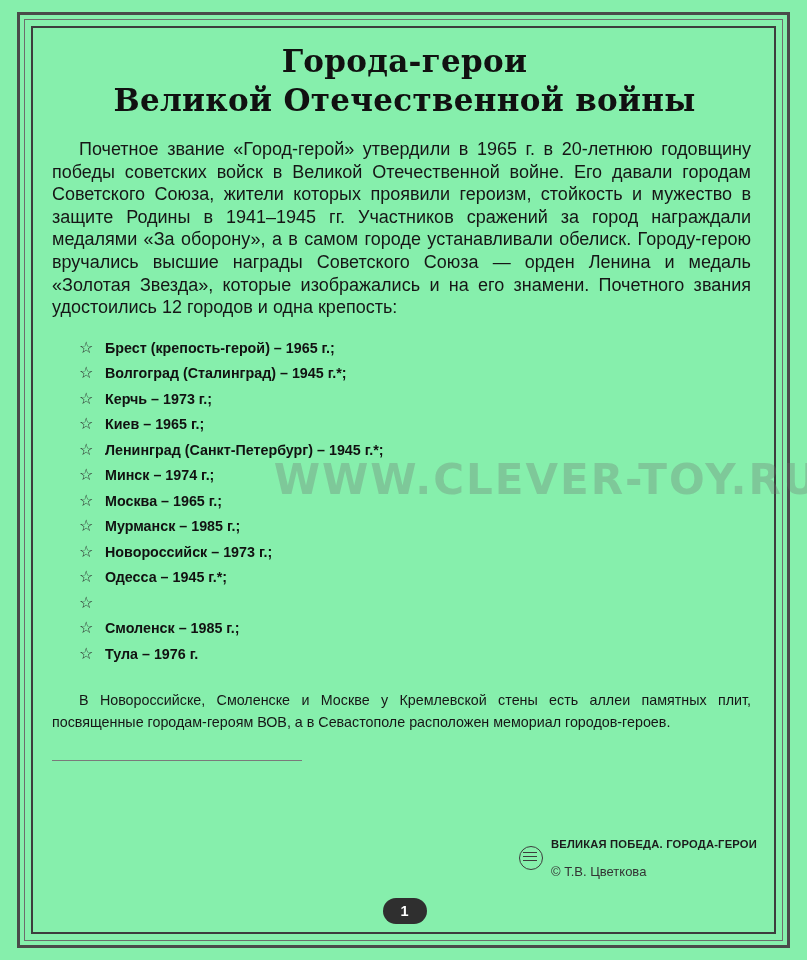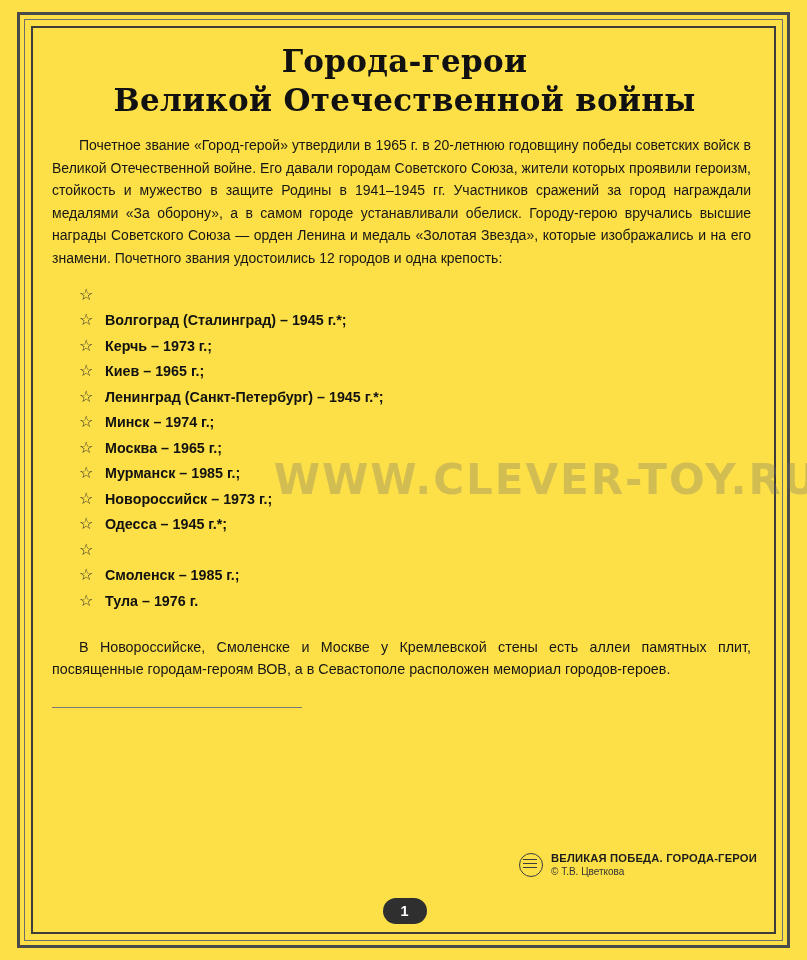--- a/index.html
+++ b/index.html
@@ -16,21 +16,21 @@
     overflow: hidden;
   }
 
   
   .page {
     position: absolute;
     left: 0; top: 0;
     width: 807px;
     height: 960px;
     box-sizing: border-box;
-    background: #fde047;
+    background: #86efac;
   }
   .frame-outer {
     position: absolute;
     left: 17px; top: 12px;
     width: 773px; height: 936px;
     box-sizing: border-box;
     border: 3px solid #4a4a4a;
   }
   .frame-mid {
     position: absolute;
@@ -66,21 +66,21 @@
     color: #111111;
     margin-top: 12px;
     margin-bottom: 0;
   }
   .title-line2 {
     white-space: nowrap;
   }
 
   
   .intro {
-    font-size: 14px;
+    font-size: 18px;
     line-height: 22.6px;
     text-align: justify;
     text-justify: inter-word;
     text-indent: 27px;
     padding-right: 6px;
     color: #161616;
   }
 
   
   .city-list {
@@ -171,24 +171,24 @@
     line-height: 12.5px;
   }
   .colophon-title {
     font-size: 11.2px;
     font-weight: bold;
     letter-spacing: 0.2px;
     color: #1c1c1c;
     display: block;
   }
   .colophon-author {
-    font-size: 10px;
+    font-size: 13px;
     color: #333333;
     display: block;
-    margin-top: 1px;
+    margin-top: 15px;
   }
 
   
   .page-number-wrap {
     position: absolute;
     left: 0;
     right: 0;
     bottom: 6px;
     display: flex;
     justify-content: center;
@@ -237,20 +237,21 @@
     <h1 class="title">
       <span>Города-герои</span><br>
       <span class="title-line2">Великой Отечественной войны</span>
     </h1>
 
     <p class="intro">Почетное звание «Город-герой» утвердили в 1965 г. в 20-летнюю годовщину победы советских войск в Великой Отечественной войне. Его давали городам Советского Союза, жители которых проявили героизм, стойкость и мужество в защите Родины в 1941–1945 гг. Участников сражений за город награждали медалями «За оборону», а в самом городе устанавливали обелиск. Городу-герою вручались высшие награды Советского Союза — орден Ленина и медаль «Золотая Звезда», которые изображались и на его знамени. Почетного звания удостоились 12 городов и одна крепость:</p>
 
     <ul class="city-list">
       <li class="city-item">
         <span class="star-icon">☆</span>
+        <span class="city-text">Брест (крепость-герой) – 1965 г.;</span>
       </li>
       <li class="city-item">
         <span class="star-icon">☆</span>
         <span class="city-text">Волгоград (Сталинград) – 1945 г.*;</span>
       </li>
       <li class="city-item">
         <span class="star-icon">☆</span>
         <span class="city-text">Керчь – 1973 г.;</span>
       </li>
       <li class="city-item">

